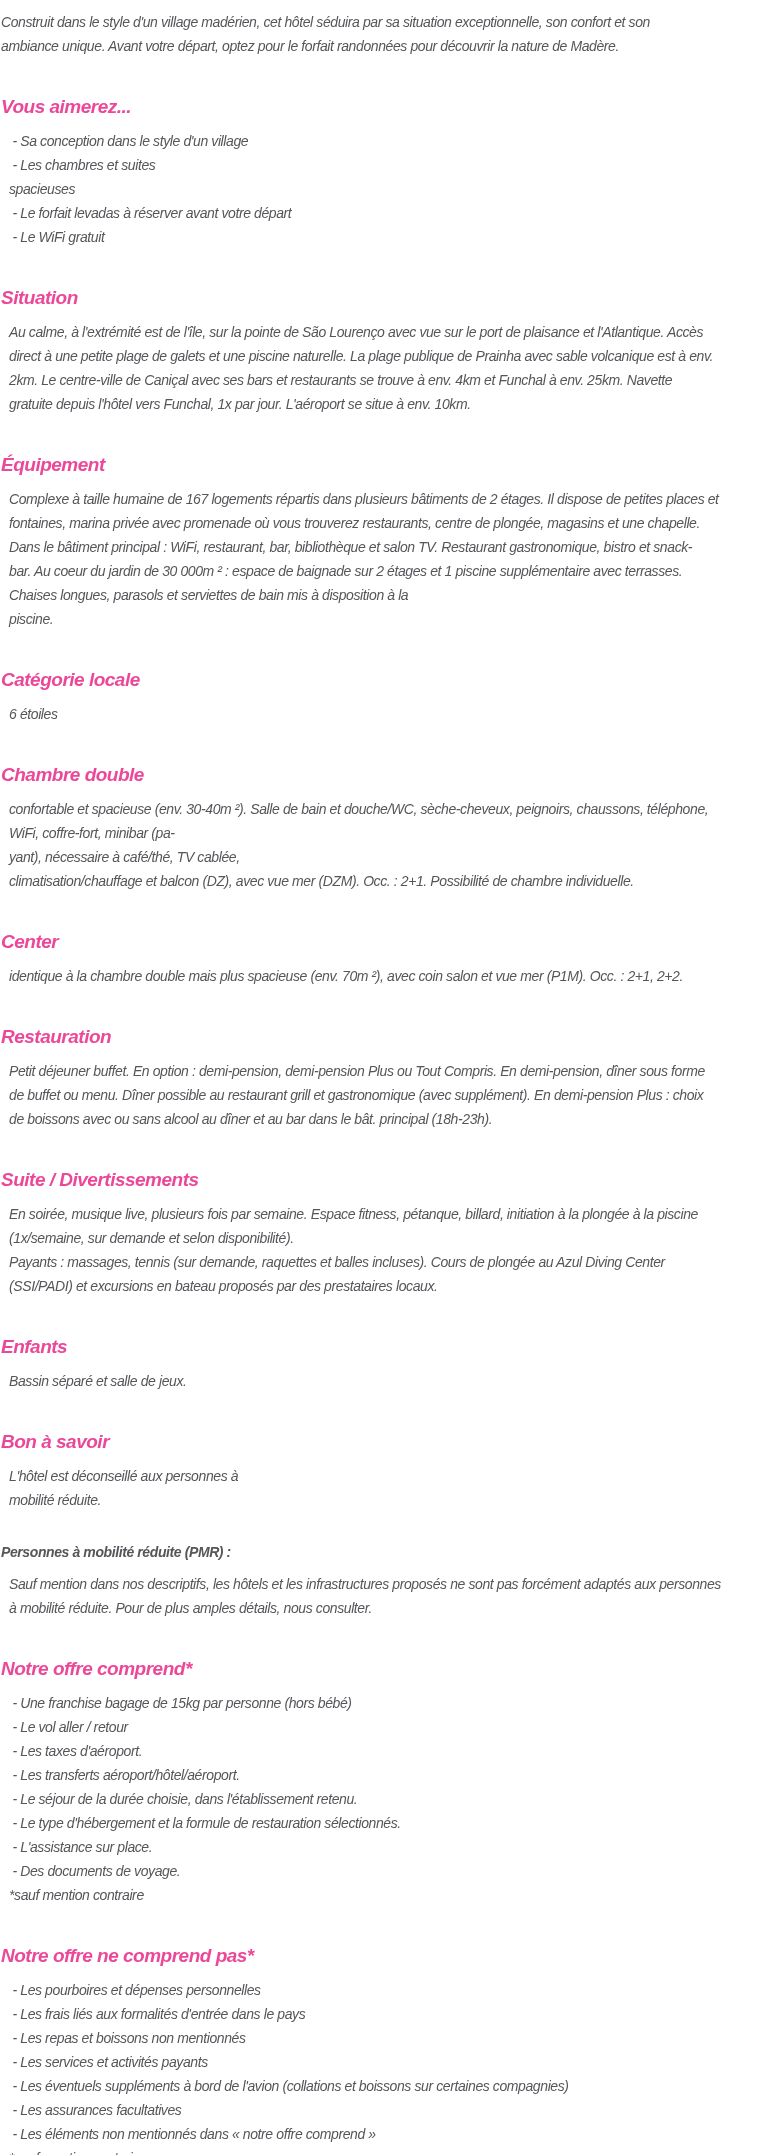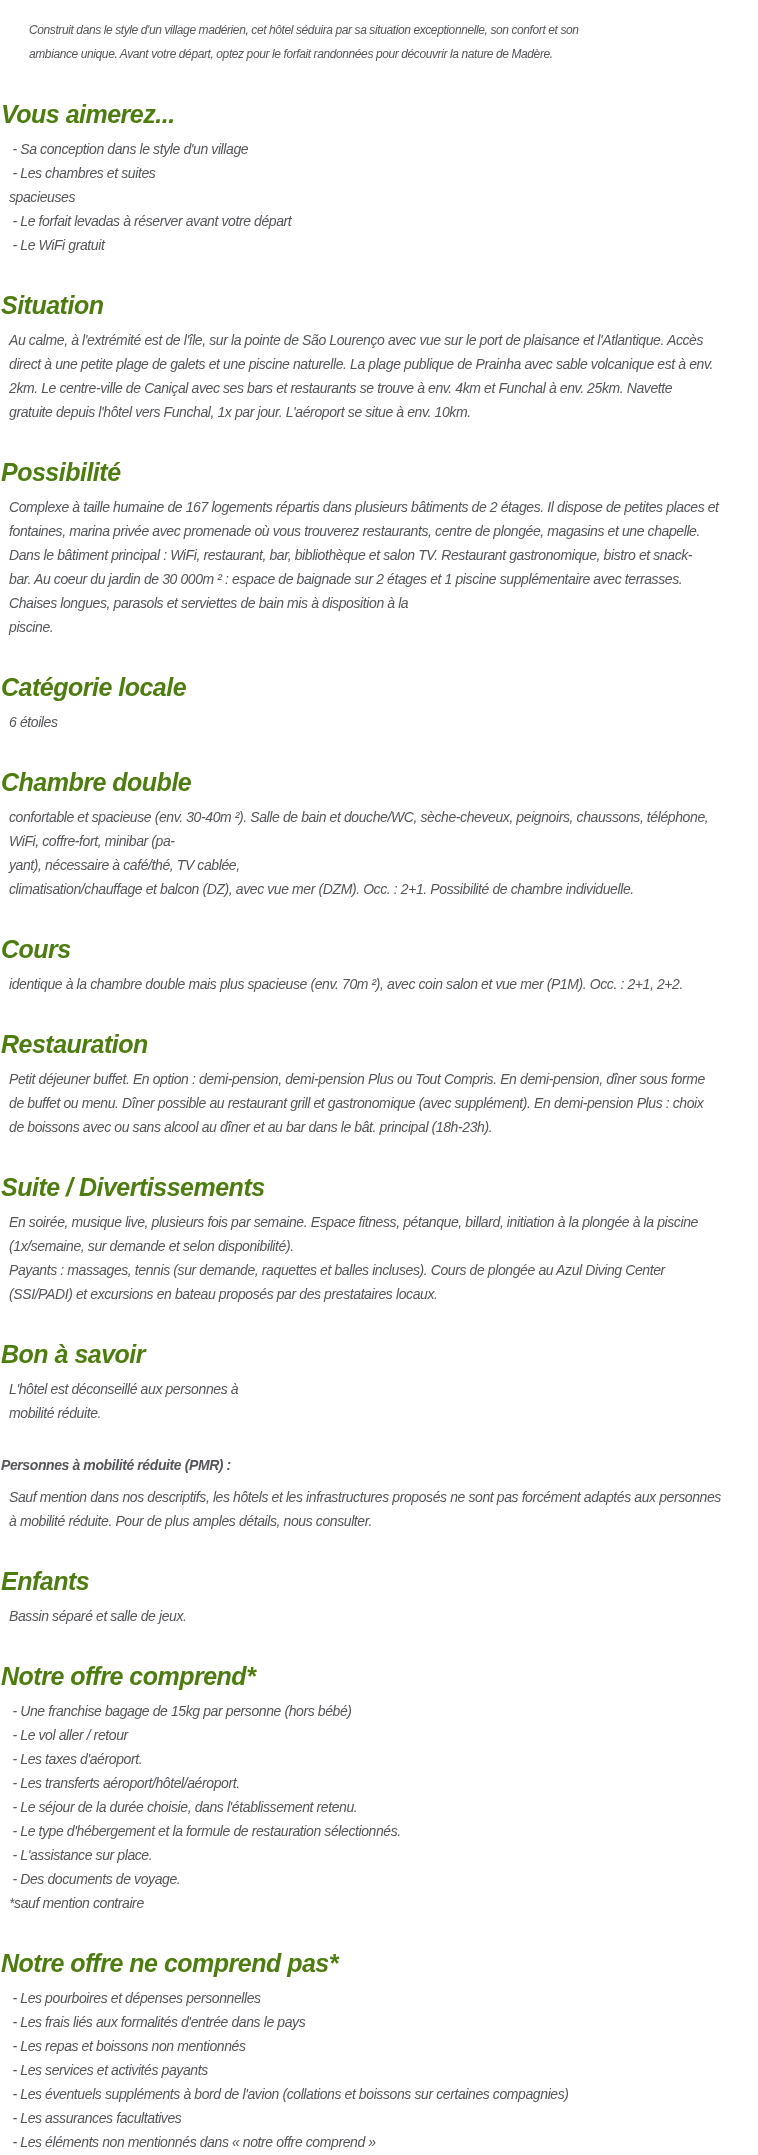--- a/index.html
+++ b/index.html
@@ -10,35 +10,34 @@
     overflow: hidden;
     background: #ffffff;
     font-family: "Liberation Sans", sans-serif;
     font-style: italic;
     color: #55565a;
   }
   .page {
     padding: 10px 2px 0 1px;
   }
   .intro {
-    margin: 8px;
-    font-size: 12px;
+    margin: 0;
+    font-size: 14px;
     line-height: 24px;
     letter-spacing: -0.4px;
     white-space: pre-wrap;
-    padding-left: 20px;
   }
   h2.sec-heading {
     margin: 36px 0 10px 0;
-    font-size: 25px;
+    font-size: 19px;
     line-height: 25px;
     font-weight: bold;
     font-style: italic;
     letter-spacing: -0.5px;
-    color: #4d7c0f;
+    color: #ec4899;
   }
   .sec-body {
     margin: 8px;
     font-size: 14px;
     line-height: 24px;
     letter-spacing: -0.4px;
     white-space: pre-wrap;
   }
   .note {
     margin-top: 28px;
@@ -71,21 +70,21 @@
 
   <section>
     <h2 class="sec-heading">Situation</h2>
     <p class="sec-body">Au calme, à l'extrémité est de l'île, sur la pointe de São Lourenço avec vue sur le port de plaisance et l'Atlantique. Accès
 direct à une petite plage de galets et une piscine naturelle. La plage publique de Prainha avec sable volcanique est à env.
 2km. Le centre-ville de Caniçal avec ses bars et restaurants se trouve à env. 4km et Funchal à env. 25km. Navette
 gratuite depuis l'hôtel vers Funchal, 1x par jour. L'aéroport se situe à env. 10km.</p>
   </section>
 
   <section>
-    <h2 class="sec-heading">Possibilité</h2>
+    <h2 class="sec-heading">Équipement</h2>
     <p class="sec-body">Complexe à taille humaine de 167 logements répartis dans plusieurs bâtiments de 2 étages. Il dispose de petites places et
 fontaines, marina privée avec promenade où vous trouverez restaurants, centre de plongée, magasins et une chapelle.
 Dans le bâtiment principal : WiFi, restaurant, bar, bibliothèque et salon TV. Restaurant gastronomique, bistro et snack-
 bar. Au coeur du jardin de 30 000m ² : espace de baignade sur 2 étages et 1 piscine supplémentaire avec terrasses.
 Chaises longues, parasols et serviettes de bain mis à disposition à la
 piscine.</p>
   </section>
 
   <section>
     <h2 class="sec-heading">Catégorie locale</h2>
@@ -94,53 +93,53 @@
 
   <section>
     <h2 class="sec-heading">Chambre double</h2>
     <p class="sec-body">confortable et spacieuse (env. 30-40m ²). Salle de bain et douche/WC, sèche-cheveux, peignoirs, chaussons, téléphone,
 WiFi, coffre-fort, minibar (pa-
 yant), nécessaire à café/thé, TV cablée,
 climatisation/chauffage et balcon (DZ), avec vue mer (DZM). Occ. : 2+1. Possibilité de chambre individuelle.</p>
   </section>
 
   <section>
-    <h2 class="sec-heading">Cours</h2>
+    <h2 class="sec-heading">Center</h2>
     <p class="sec-body">identique à la chambre double mais plus spacieuse (env. 70m ²), avec coin salon et vue mer (P1M). Occ. : 2+1, 2+2.</p>
   </section>
 
   <section>
     <h2 class="sec-heading">Restauration</h2>
     <p class="sec-body">Petit déjeuner buffet. En option : demi-pension, demi-pension Plus ou Tout Compris. En demi-pension, dîner sous forme
 de buffet ou menu. Dîner possible au restaurant grill et gastronomique (avec supplément). En demi-pension Plus : choix
 de boissons avec ou sans alcool au dîner et au bar dans le bât. principal (18h-23h).</p>
   </section>
 
   <section>
     <h2 class="sec-heading">Suite / Divertissements</h2>
     <p class="sec-body">En soirée, musique live, plusieurs fois par semaine. Espace fitness, pétanque, billard, initiation à la plongée à la piscine
 (1x/semaine, sur demande et selon disponibilité).
 Payants : massages, tennis (sur demande, raquettes et balles incluses). Cours de plongée au Azul Diving Center
 (SSI/PADI) et excursions en bateau proposés par des prestataires locaux.</p>
   </section>
 
   <section>
+    <h2 class="sec-heading">Enfants</h2>
+    <p class="sec-body">Bassin séparé et salle de jeux.</p>
+  </section>
+
+  <section>
     <h2 class="sec-heading">Bon à savoir</h2>
     <p class="sec-body">L'hôtel est déconseillé aux personnes à
 mobilité réduite.</p>
     <div class="note">
       <p class="note-title">Personnes à mobilité réduite (PMR) :</p>
       <p class="sec-body">Sauf mention dans nos descriptifs, les hôtels et les infrastructures proposés ne sont pas forcément adaptés aux personnes
 à mobilité réduite. Pour de plus amples détails, nous consulter.</p>
     </div>
-  </section>
-
-  <section>
-    <h2 class="sec-heading">Enfants</h2>
-    <p class="sec-body">Bassin séparé et salle de jeux.</p>
   </section>
 
   <section>
     <h2 class="sec-heading">Notre offre comprend*</h2>
     <p class="sec-body"> - Une franchise bagage de 15kg par personne (hors bébé)
  - Le vol aller / retour
  - Les taxes d'aéroport.
  - Les transferts aéroport/hôtel/aéroport.
  - Le séjour de la durée choisie, dans l'établissement retenu.
  - Le type d'hébergement et la formule de restauration sélectionnés.

